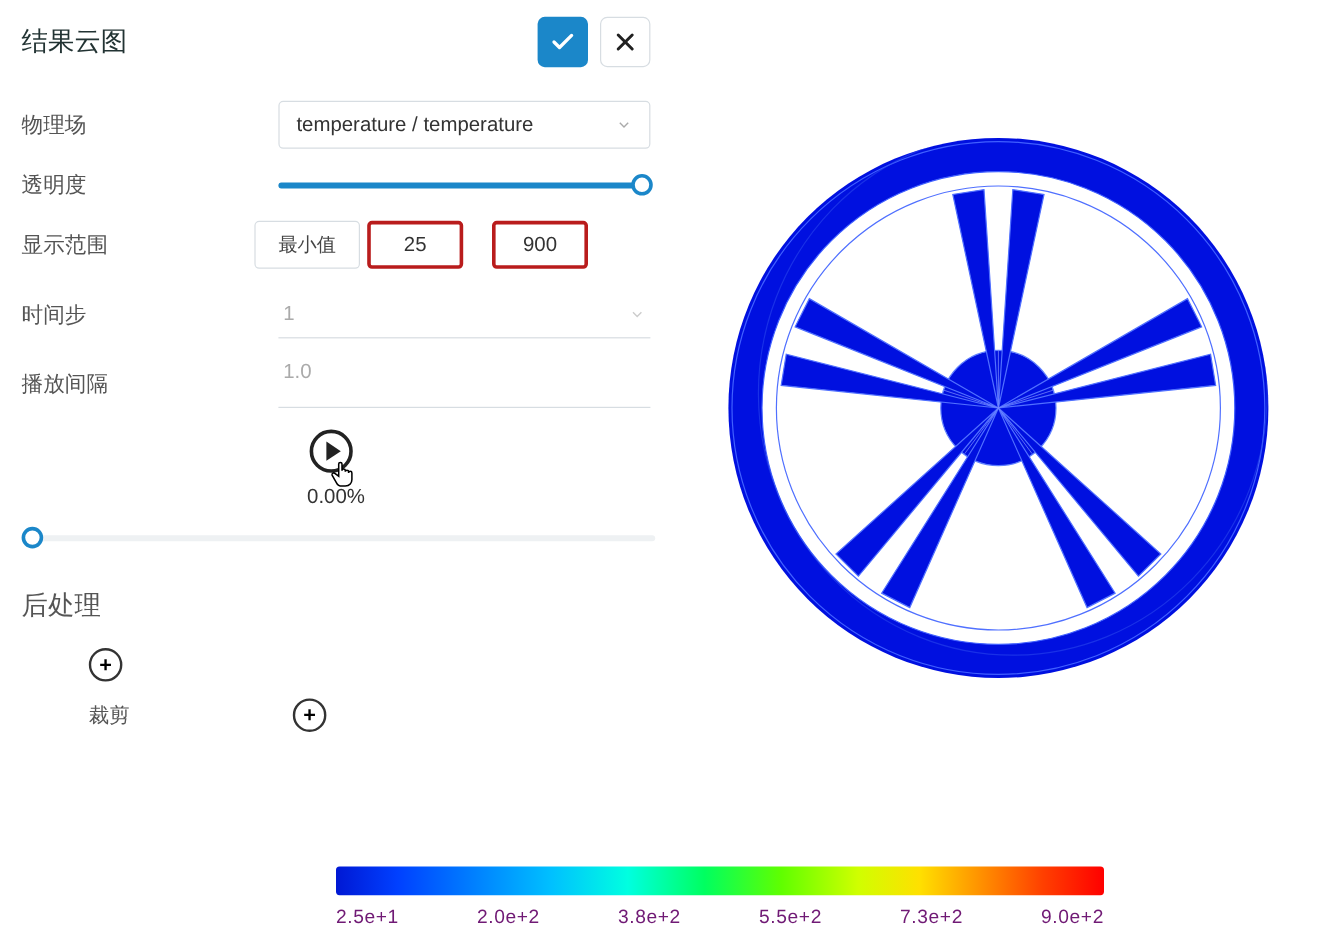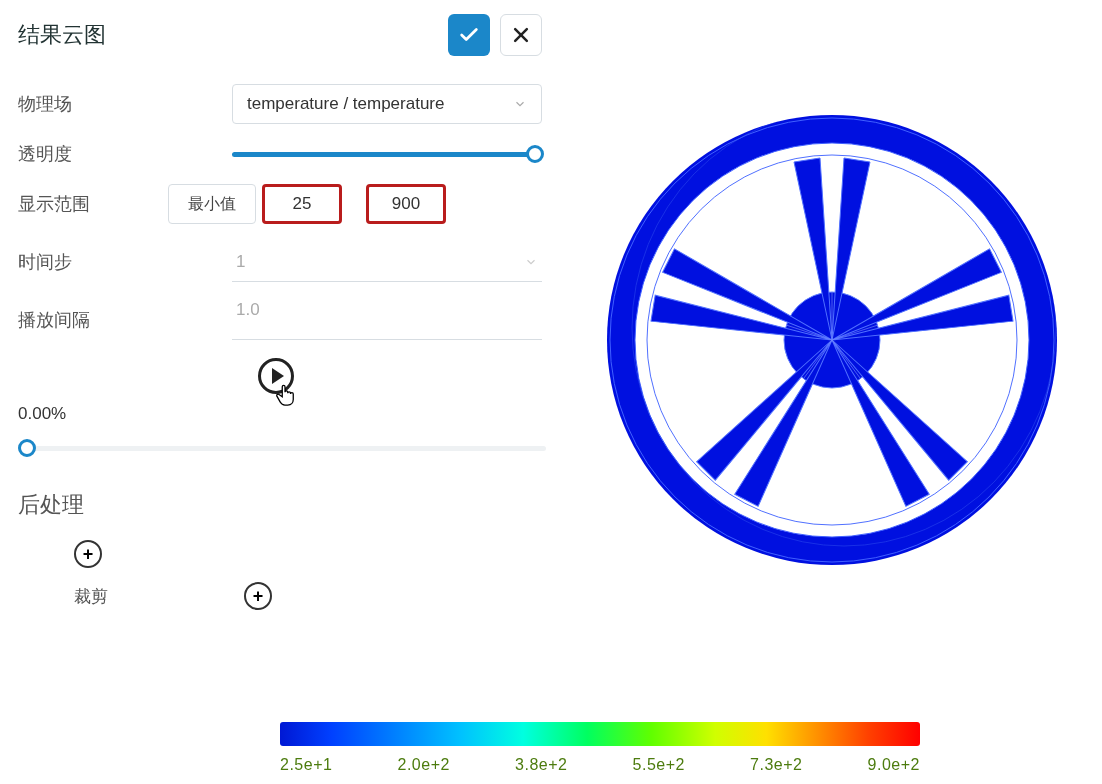--- a/index.html
+++ b/index.html
@@ -15,48 +15,48 @@
 .row { display: flex; align-items: center; margin-bottom: 18px; }
 .row-label { width: 150px; font-size: 18px; color: #555; }
 
 .select-box { flex: 1; max-width: 310px; height: 40px; border: 1px solid #d7dde2; border-radius: 4px; display: flex; align-items: center; justify-content: space-between; padding: 0 14px; font-size: 17px; color: #333; cursor: pointer; }
 
 .slider-opacity { flex: 1; max-width: 310px; position: relative; height: 24px; display: flex; align-items: center; }
 .slider-track { position: absolute; width: 100%; height: 5px; background: #1b87c9; border-radius: 3px; }
 .slider-thumb { position: absolute; right: -2px; width: 18px; height: 18px; border-radius: 50%; background: #fff; border: 3px solid #1b87c9; cursor: grab; }
 
 .range-group { display: flex; gap: 6px; align-items: center; }
-.range-label-box { width: 88px; height: 40px; border: 1px solid #d7dde2; border-radius: 4px; display: flex; align-items: center; justify-content: center; font-size: 16px; color: #444; }
+.range-label-box { width: 88px; height: 40px; border: 1px solid #d7dde2; border-radius: 4px; display: flex; align-items: center; justify-content: center; font-size: 16px; color: #444; margin-left: 44px; }
 .range-input { width: 80px; height: 40px; border: 3px solid #b91c1c; border-radius: 4px; font-size: 17px; color: #333; text-align: center; outline: none; }
 
 .timestep-row .readonly-val { flex: 1; max-width: 310px; height: 40px; border-bottom: 1px solid #d7dde2; display: flex; align-items: center; justify-content: space-between; padding: 0 4px; font-size: 17px; color: #aaa; }
 
 .interval-row .readonly-val { flex: 1; max-width: 310px; height: 40px; border-bottom: 1px solid #d7dde2; display: flex; align-items: flex-start; padding: 0 4px; font-size: 17px; color: #aaa; }
 
 .play-row { display: flex; justify-content: flex-start; padding-left: 240px; margin-top: 18px; margin-bottom: 10px; position: relative; }
 .play-btn { width: 36px; height: 36px; border-radius: 50%; border: 3px solid #222; display: flex; align-items: center; justify-content: center; cursor: pointer; }
 .play-triangle { width: 0; height: 0; border-left: 12px solid #222; border-top: 8px solid transparent; border-bottom: 8px solid transparent; margin-left: 3px; }
 .cursor-hand { position: absolute; top: 24px; left: 256px; font-size: 20px; }
 
-.progress-text { text-align: left; max-width: 545px; font-size: 17px; color: #333; margin-bottom: 12px; }
+.progress-text { text-align: center; max-width: 545px; font-size: 17px; color: #333; margin-bottom: 12px; }
 
 .progress-slider { width: 528px; position: relative; height: 24px; display: flex; align-items: center; margin-bottom: 30px; }
 .progress-track { position: absolute; width: 100%; height: 5px; background: #eef1f3; border-radius: 3px; }
 .progress-thumb { position: absolute; left: 0; width: 18px; height: 18px; border-radius: 50%; background: #fff; border: 3px solid #1b87c9; cursor: grab; }
 
 .postproc-title { font-size: 22px; color: #555; margin-bottom: 20px; }
 .postproc-row { display: flex; align-items: center; margin-bottom: 14px; padding-left: 56px; }
 .postproc-label { width: 170px; font-size: 17px; color: #555; }
 .add-btn { width: 28px; height: 28px; border-radius: 50%; border: 2px solid #333; display: flex; align-items: center; justify-content: center; cursor: pointer; font-size: 18px; font-weight: bold; line-height: 1; }
 
 .viewport { position: absolute; right: 0; top: 0; width: 540px; height: 680px; display: flex; align-items: center; justify-content: center; }
 
 .legend-area { position: absolute; left: 280px; bottom: 10px; width: 640px; }
 .legend-bar { width: 100%; height: 24px; border-radius: 3px; background: linear-gradient(to right, #0018d4 0%, #0040ff 8%, #0080ff 18%, #00c0ff 28%, #00ffe0 38%, #00ff60 48%, #60ff00 58%, #d0ff00 68%, #ffe000 76%, #ff9000 84%, #ff4000 92%, #ff0000 100%); }
-.legend-labels { display: flex; justify-content: space-between; margin-top: 10px; font-size: 16px; color: #4d7c0f; font-family: "Courier New", monospace; letter-spacing: 0.5px; }
+.legend-labels { display: flex; justify-content: space-between; margin-top: 10px; font-size: 16px; color: #701a75; font-family: "Courier New", monospace; letter-spacing: 0.5px; }
 
 svg.wheel { width: 460px; height: 460px; }
 </style>
 </head>
 <body>
 
 <div class="panel">
   <div class="panel-header">
     <div class="panel-title">结果云图</div>
     <div class="panel-actions">

